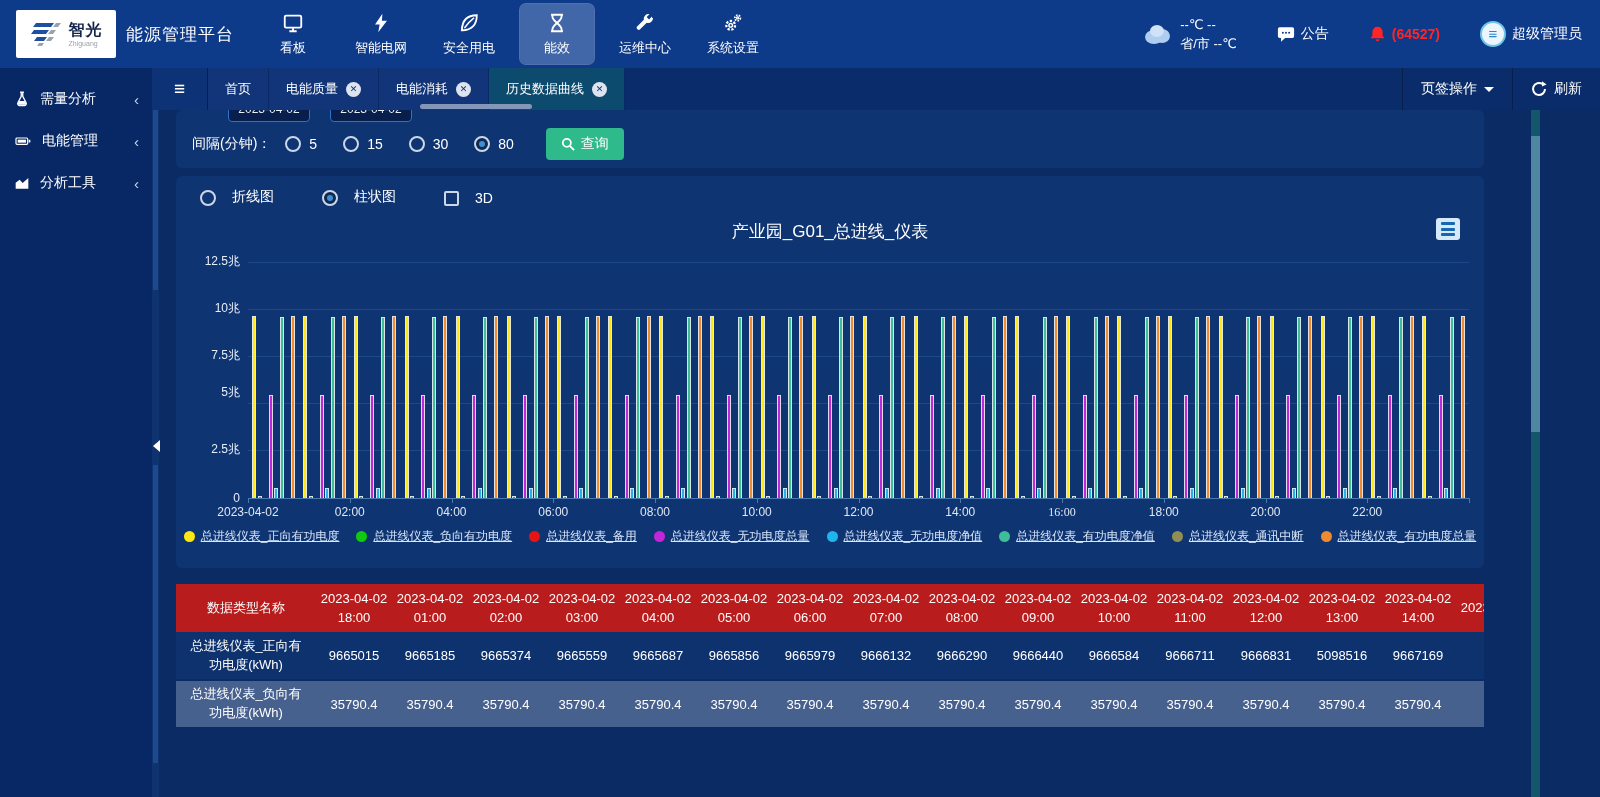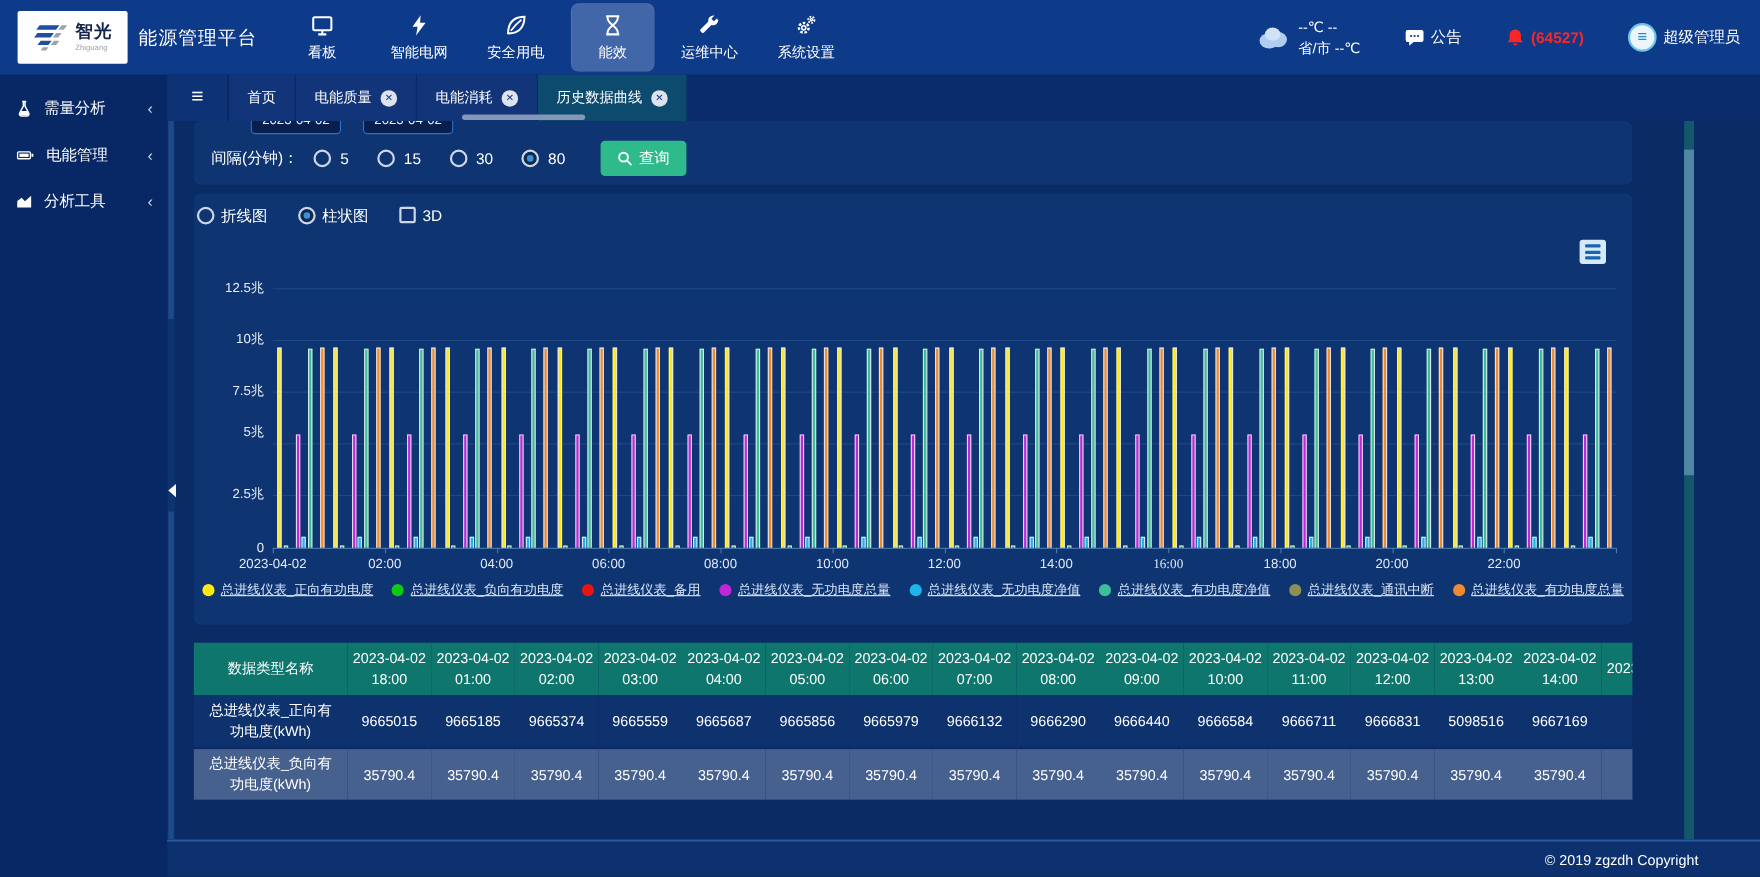--- a/index.html
+++ b/index.html
@@ -53,42 +53,42 @@
 .radio-row{display:flex;align-items:center;gap:10px;padding:5px 0 2px 2px;font-size:14px}
 .radio{width:16px;height:16px;border:2px solid #cdd7ea;border-radius:50%;position:relative;flex:none;cursor:pointer}
 .radio.sel{background:#10294f}
 .radio.sel::after{content:"";position:absolute;inset:3px;border-radius:50%;background:#3e8fd8}
 .radio-group{display:flex;align-items:center;gap:26px;margin-left:4px}
 .radio-opt{display:flex;align-items:center;gap:8px;cursor:pointer}
 .checkbox{width:15px;height:15px;border:2px solid #cdd7ea;border-radius:2px;flex:none;cursor:pointer}
 .search-btn{margin-left:22px;background:#2fba8c;border:none;border-radius:4px;color:#fff;font-size:14px;padding:7px 15px;display:flex;align-items:center;gap:6px;cursor:pointer;font-family:inherit}
 
 .chart-panel{margin-top:8px;height:392px;position:relative}
-.type-row{position:absolute;left:3px;top:12px;display:flex;align-items:flex-start;gap:6px;font-size:14px}
+.type-row{position:absolute;left:24px;top:12px;display:flex;align-items:flex-end;gap:16px;font-size:14px}
 .type-row .gap{width:16px}
 .chart-title{position:absolute;left:0;right:0;top:44px;text-align:center;font-size:17px;color:#fff}
 .toolbox{position:absolute;right:24px;top:42px;width:24px;height:22px;background:#d6e9f8;border-radius:3px;padding:4px 5px;display:flex;flex-direction:column;justify-content:space-between;cursor:pointer}
 .toolbox i{display:block;height:3px;background:#1666b0;border-radius:1px}
 .plot{position:absolute;left:72px;top:88px;width:1221px;height:235px;border-bottom:1px solid #4a7ab0}
 .gridline{position:absolute;left:0;right:0;height:1px;background:#1d4a86}
 .ylabel{position:absolute;left:-66px;width:58px;text-align:right;font-size:12px;color:#e8eef8}
 .xtick{position:absolute;top:100%;width:1px;height:5px;background:#4a7ab0}
 .xlabel{position:absolute;top:100%;margin-top:7px;width:92px;text-align:center;font-size:12px;color:#dfe8f5}
 .bar-group{position:absolute;bottom:0;height:100%;display:flex;align-items:flex-end;gap:1.5px}
 .bar{width:4px;flex:none}
 .bar.vis{border:1px solid rgba(228,233,240,.92);border-bottom:none}
 .legend-row{position:absolute;left:0;right:0;top:352px;display:flex;justify-content:center;gap:17px}
 .legend-item{display:flex;align-items:center;gap:6px;font-size:12px;color:#d9e6fa;cursor:pointer;white-space:nowrap}
 .legend-item span.lbl{text-decoration:underline}
 .legend-dot{width:11px;height:11px;border-radius:50%;flex:none}
 
 .table-wrap{margin:16px 0 0 24px;width:1308px;overflow:hidden}
 table{border-collapse:collapse;table-layout:fixed;width:1356px}
 th,td{font-weight:normal;text-align:center;font-size:13px;color:#fff}
-thead tr{background:#0f766e;height:48px}
+thead tr{background:#b91c1c;height:48px}
 th.first,td.first{width:140px}
 th .th-date{line-height:1.5}
 tbody td{height:48px;border-bottom:2px solid #0a2b63}
 tbody tr.r0{background:#0e326e}
 tbody tr.r1{background:#47618f}
 td.first{padding:0 10px;line-height:1.45}
 
 .vscroll{position:absolute;right:60px;top:0;bottom:0;width:9px;background:#14566b}
 .vscroll .thumb{position:absolute;left:0;width:9px;top:26px;height:296px;background:#4f87a2;cursor:pointer}
 .footer{height:34px;background:#0d316e;border-top:2px solid #2a5ca8;display:flex;align-items:center;justify-content:flex-end;padding-right:56px;font-size:13px;flex:none}
@@ -257,20 +257,33 @@
           <div class="tab">
             <span>电能消耗</span>
             <span class="tab-close">✕</span>
           </div>
           <div class="tab active">
             <span>历史数据曲线</span>
             <span class="tab-close">✕</span>
           </div>
         </div>
       <div class="hscroll-thumb"></div>
+      <div class="tabbar-right">
+        <div class="tab-ops">
+          <span>页签操作</span>
+          <span class="caret"></span>
+        </div>
+        <div class="refresh-btn">
+          <svg width="16" height="16" viewBox="0 0 16 16">
+            <path d="M14 8A6 6 0 1 1 11.4 3.05" stroke="#fff" stroke-width="2" fill="none"></path>
+            <path d="M11 0.2 L11 5.4 L15.6 3.4 Z" fill="#fff"></path>
+          </svg>
+          <span>刷新</span>
+        </div>
+      </div>
     </div>
 
     <div class="content">
       <div class="left-strip">
           <i class="seg1"></i>
           <i class="seg2"></i>
         </div>
       <div class="collapse-arrow"></div>
 
       <div class="panel query-panel">
@@ -312,20 +325,21 @@
         <div class="type-row">
           <span class="radio"></span>
           <span>折线图</span>
           <span class="gap"></span>
           <span class="radio sel"></span>
           <span>柱状图</span>
           <span class="gap"></span>
           <span class="checkbox"></span>
           <span>3D</span>
         </div>
+        <div class="chart-title">产业园_G01_总进线_仪表</div>
         <div class="toolbox">
             <i></i>
             <i></i>
             <i></i>
           </div>
         <div class="plot">
             <div class="ylabel" style="bottom: -7px;">0</div>
             <div class="gridline" style="bottom: 47px;"></div>
             <div class="ylabel" style="bottom: 40px;">2.5兆</div>
             <div class="gridline" style="bottom: 94px;"></div>
@@ -750,17 +764,14 @@
               </tr>
             </tbody>
         </table>
       </div>
 
       <div class="vscroll">
           <div class="thumb"></div>
         </div>
     </div>
 
-    <footer class="footer">
-      <span>© 2019 zgzdh Copyright</span>
-    </footer>
   </div>
 </div>
 
 </body></html>

